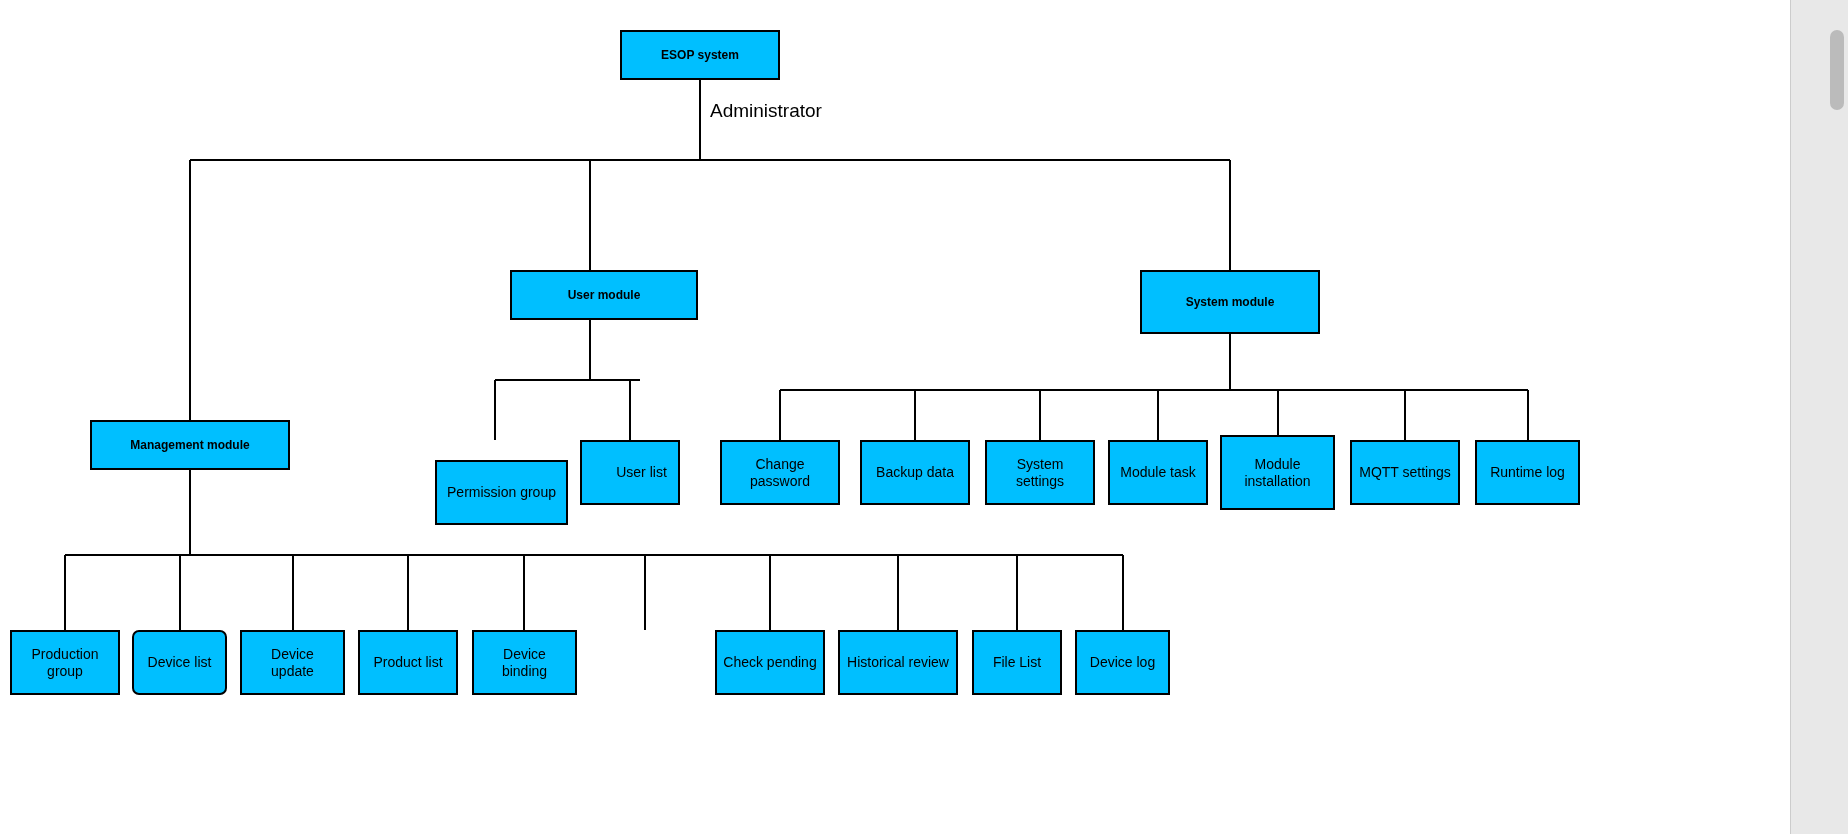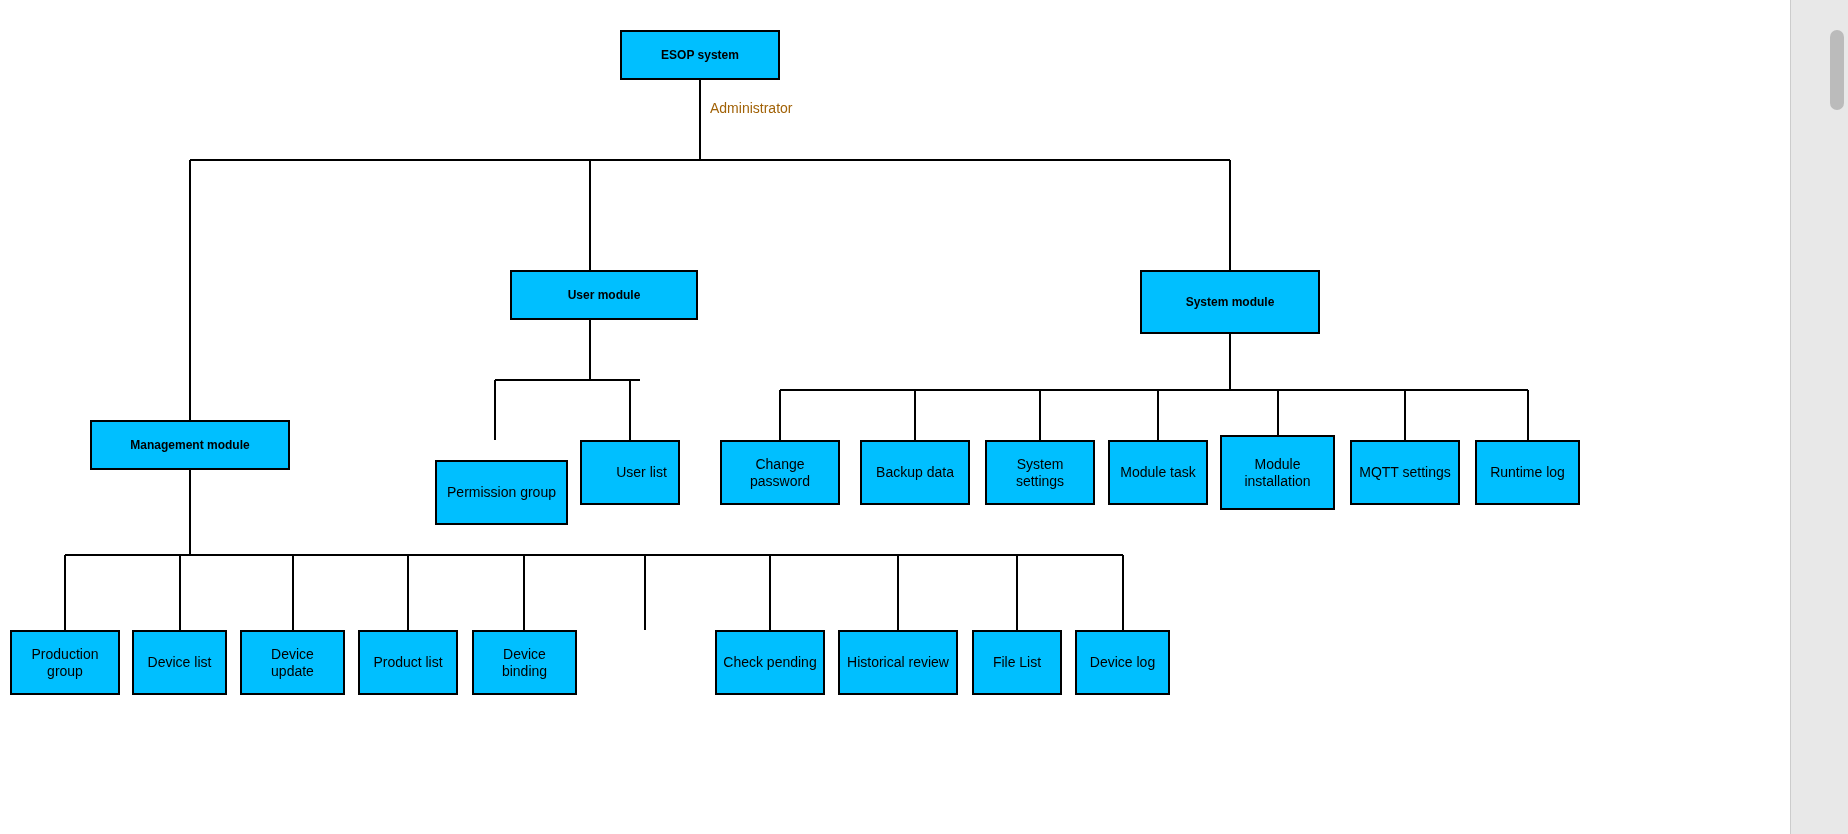--- a/index.html
+++ b/index.html
@@ -130,21 +130,21 @@
 
     <line x1="770" y1="555" x2="770" y2="630"></line>
 
     <line x1="898" y1="555" x2="898" y2="630"></line>
 
     <line x1="1017" y1="555" x2="1017" y2="630"></line>
 
     <line x1="1123" y1="555" x2="1123" y2="630"></line>
   </svg>
 
-  <div style="position:absolute; left:710px; top:100px; font-size:14px; color:#a16207;">Administrator</div>
+  <div style="position:absolute; left:710px; top:100px; font-size:19px; color:#000000;">Administrator</div>
 
   <div class="node bold-label" style="left:620px; top:30px; width:160px; height:50px;">ESOP system</div>
 
   <div class="node bold-label" style="left:510px; top:270px; width:188px; height:50px;">User module</div>
 
   <div class="node bold-label" style="left:1140px; top:270px; width:180px; height:64px;">System module</div>
 
   <div class="node bold-label" style="left:90px; top:420px; width:200px; height:50px;">Management module</div>
 
   <div class="node" style="left:435px; top:460px; width:133px; height:65px;">Permission group</div>
@@ -160,21 +160,21 @@
   <div class="node" style="left:1108px; top:440px; width:100px; height:65px;">Module task</div>
 
   <div class="node" style="left:1220px; top:435px; width:115px; height:75px;">Module installation</div>
 
   <div class="node" style="left:1350px; top:440px; width:110px; height:65px;">MQTT settings</div>
 
   <div class="node" style="left:1475px; top:440px; width:105px; height:65px;">Runtime log</div>
 
   <div class="node" style="left:10px; top:630px; width:110px; height:65px;">Production group</div>
 
-  <div class="node" style="left:132px; top:630px; width:95px; height:65px;">Device list</div>
+  <div class="node" style="left:132px; top:630px; width:95px; height:65px;border-radius:7px;">Device list</div>
 
   <div class="node" style="left:240px; top:630px; width:105px; height:65px;">Device update</div>
 
   <div class="node" style="left:358px; top:630px; width:100px; height:65px;">Product list</div>
 
   <div class="node" style="left:472px; top:630px; width:105px; height:65px;">Device binding</div>
 
 
   <div class="node" style="left:715px; top:630px; width:110px; height:65px;">Check pending</div>
 

